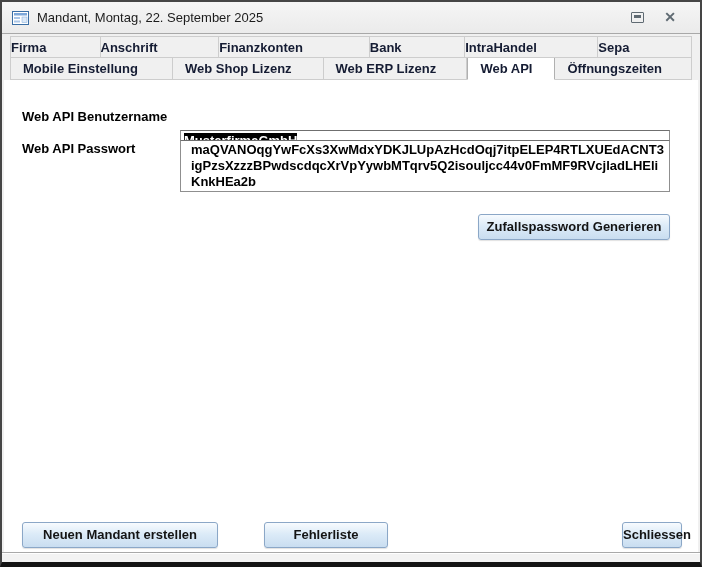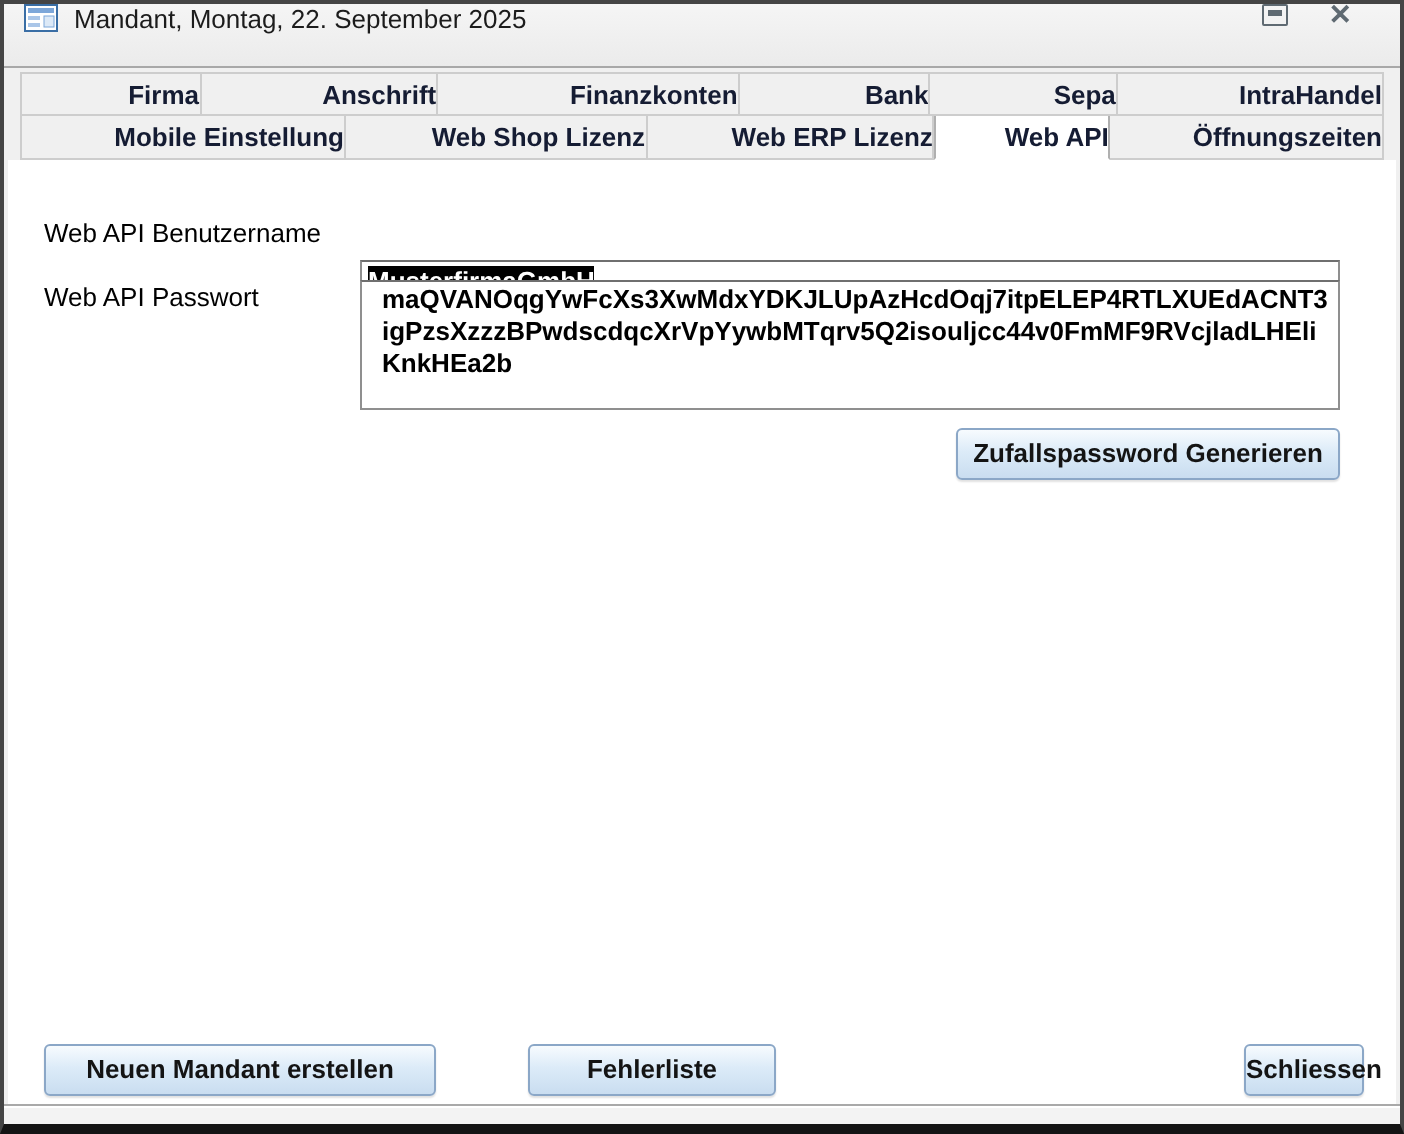--- a/index.html
+++ b/index.html
@@ -10,40 +10,40 @@
     position:relative; width:702px; height:567px;
     border:2px solid #454545; border-bottom:5px solid #141414;
     background:#f0f0f0; overflow:hidden;
   }
 
   
   .titlebar {
     position:absolute; top:0; left:0; right:0; height:32px;
     background:linear-gradient(#f5f5f5,#ebebeb);
     border-bottom:1px solid #a8a8a8;
-    display:flex; align-items:flex-start; padding:0 10px;
+    display:flex; align-items:center; padding:0 10px;
   }
   .app-icon { width:17px; height:14px; margin-right:8px; flex:0 0 auto; }
   .title-text { font-size:13px; color:#1c1c1c; white-space:nowrap; }
   .win-controls { margin-left:auto; display:flex; align-items:center; gap:20px; padding-right:14px; }
   .restore-icon {
     width:13px; height:11px; border:1px solid #5f6a72; border-radius:1px;
     position:relative; cursor:default;
   }
   .restore-icon::after {
     content:""; position:absolute; left:2px; top:2px; right:2px; height:3px;
     background:#5f6a72;
   }
   .close-icon { font-size:14px; font-weight:bold; color:#5f6a72; line-height:11px; cursor:default; }
 
   
   .tabstrip { position:absolute; top:34px; left:8px; right:8px; }
   .tab-row { display:flex; height:22px; }
   .tab {
-    height:22px; line-height:21px; text-align:right;
+    height:22px; line-height:21px; text-align:left;
     font-size:13px; font-weight:bold; color:#151c33;
     background:#f0f0f0;
     border:1px solid #cdcdcd; border-left:none;
     white-space:nowrap; overflow:hidden; cursor:default;
   }
   .tab:first-child { border-left:1px solid #cdcdcd; }
   .tab-row.row2 .tab { border-top:none;padding-left:12px; }
   .tab.active {
     background:#ffffff;
     border:1px solid #b0b0b0; border-bottom:1px solid #ffffff;
@@ -55,32 +55,32 @@
     position:absolute; top:78px; left:2px; right:2px; height:472px;
     background:#ffffff;
   }
   .bottom-groove {
     position:absolute; left:0; right:0; bottom:0; height:10px;
     background:#f3f3f3; border-top:1px solid #a9a9a9;
     box-shadow:inset 0 1px 0 #ffffff;
   }
 
   .field-label {
-    position:absolute; left:18px; font-size:13px; font-weight:normal; color:#000;
+    position:absolute; left:18px; font-size:13px; font-weight:bold; color:#000;
     white-space:nowrap;
   }
   .textbox {
     position:absolute; left:176px; width:490px;
     background:#fff; border:1px solid #8f8f8f; border-top-color:#6f6f6f;
     font-size:13px; font-weight:bold; color:#000;
     padding:1px 3px;
   }
   .textbox.single { height:21px; line-height:17px;margin-top:24px; }
   .textbox.multiline {
-    height:65px; line-height:16px;
+    height:52px; line-height:16px;
     word-break:break-all; overflow:hidden;padding-left:10px;
   }
   .sel { background:#000; color:#fff; }
 
   
   .btn {
     position:absolute; height:26px;
     border:1px solid #8ba7c7; border-radius:3px;
     background:linear-gradient(#f7fbfe, #dcebf8 45%, #c9ddf0);
     font-family:"Liberation Sans", sans-serif;
@@ -109,22 +109,22 @@
       <span class="close-icon">✕</span>
     </span>
   </div>
 
   <div class="tabstrip">
     <div class="tab-row row1">
       <div class="tab" style="flex-grow:100">Firma</div>
       <div class="tab" style="flex-grow:114">Anschrift</div>
       <div class="tab" style="flex-grow:124">Finanzkonten</div>
       <div class="tab" style="flex-grow:118">Bank</div>
+      <div class="tab" style="flex-grow:114">IntraHandel</div>
       <div class="tab" style="flex-grow:116">Sepa</div>
-      <div class="tab" style="flex-grow:114">IntraHandel</div>
     </div>
     <div class="tab-row row2">
       <div class="tab" style="flex-grow:160">Mobile Einstellung</div>
       <div class="tab" style="flex-grow:145">Web Shop Lizenz</div>
       <div class="tab" style="flex-grow:142">Web ERP Lizenz</div>
       <div class="tab active" style="flex-grow:103">Web API</div>
       <div class="tab" style="flex-grow:136">Öffnungszeiten</div>
     </div>
   </div>
 

